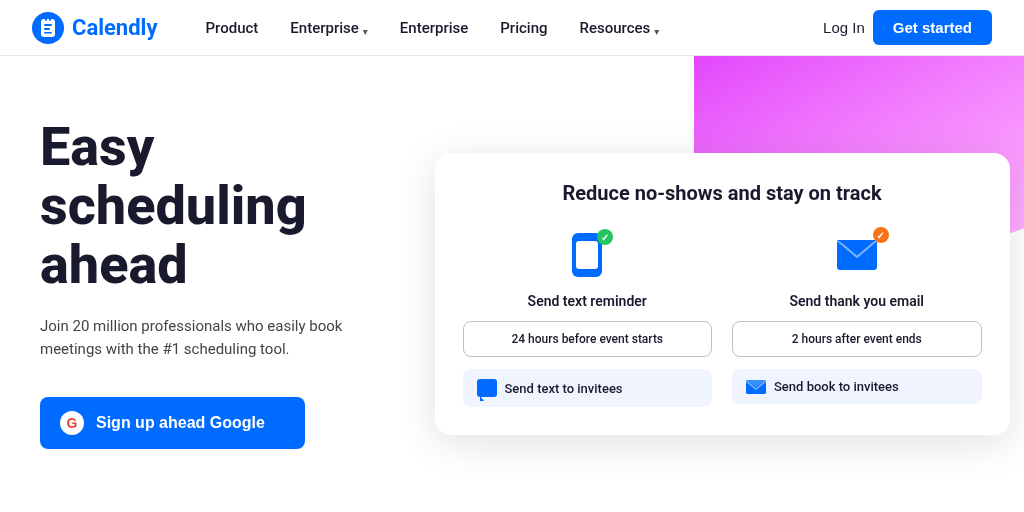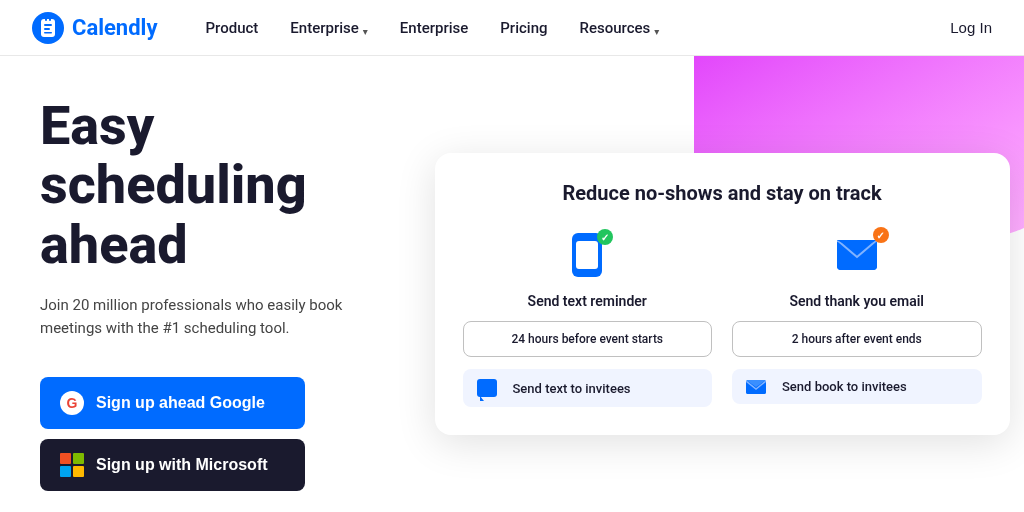--- a/index.html
+++ b/index.html
@@ -88,21 +88,21 @@
       height: calc(512px - 56px);
       overflow: hidden;
     }
 
     
     .hero-left {
       width: 420px;
       padding: 40px 32px 32px 40px;
       display: flex;
       flex-direction: column;
-      justify-content: space-between;
+      justify-content: center;
       flex-shrink: 0;
     }
     .hero-headline {
       font-size: 54px;
       font-weight: 800;
       color: #1a1a2e;
       line-height: 1.1;
       margin-bottom: 20px;
     }
     .hero-sub {
@@ -320,21 +320,20 @@
     }
     .action-row-icon {
       width: 20px;
       height: 20px;
       flex-shrink: 0;
     }
     .action-row-text {
       font-size: 13px;
       font-weight: 500;
       color: #1a1a2e;
-      margin-left: 8px;
     }
 
     
     .sms-icon {
       width: 20px;
       height: 18px;
       background: #006bff;
       border-radius: 3px;
       position: relative;
     }
@@ -399,40 +398,32 @@
     <span class="nav-link">
       <span>Pricing</span>
     </span>
     <span class="nav-link">
       <span>Resources</span>
       <span class="chevron">▾</span>
     </span>
   </div>
   <div class="nav-right">
     <button class="btn-login">Log In</button>
+    <button class="btn-get-started">Get started</button>
   </div>
 </nav>
 
 <div class="hero">
 
   <div class="hero-left">
     <h1 class="hero-headline">Easy scheduling ahead</h1>
     <p class="hero-sub">Join 20 million professionals who easily book meetings with the #1 scheduling tool.</p>
     <button class="btn-google">
       <div class="google-icon">G</div>
       <span>Sign up ahead Google</span>
-    </button>
-    <button class="btn-microsoft">
-      <div class="ms-icon">
-        <span style="background:#f25022;"></span>
-        <span style="background:#7fba00;"></span>
-        <span style="background:#00a4ef;"></span>
-        <span style="background:#ffb900;"></span>
-      </div>
-      <span>Sign up with Microsoft</span>
     </button>
   </div>
 
   <div class="hero-right">
 
     <svg class="deco-shape" viewBox="0 0 400 220" xmlns="http://www.w3.org/2000/svg">
       <defs>
         <linearGradient id="grad1" x1="0%" y1="0%" x2="100%" y2="100%">
           <stop offset="0%" style="stop-color:#e040fb;stop-opacity:1"></stop>
           <stop offset="100%" style="stop-color:#ff80ff;stop-opacity:0.6"></stop>

